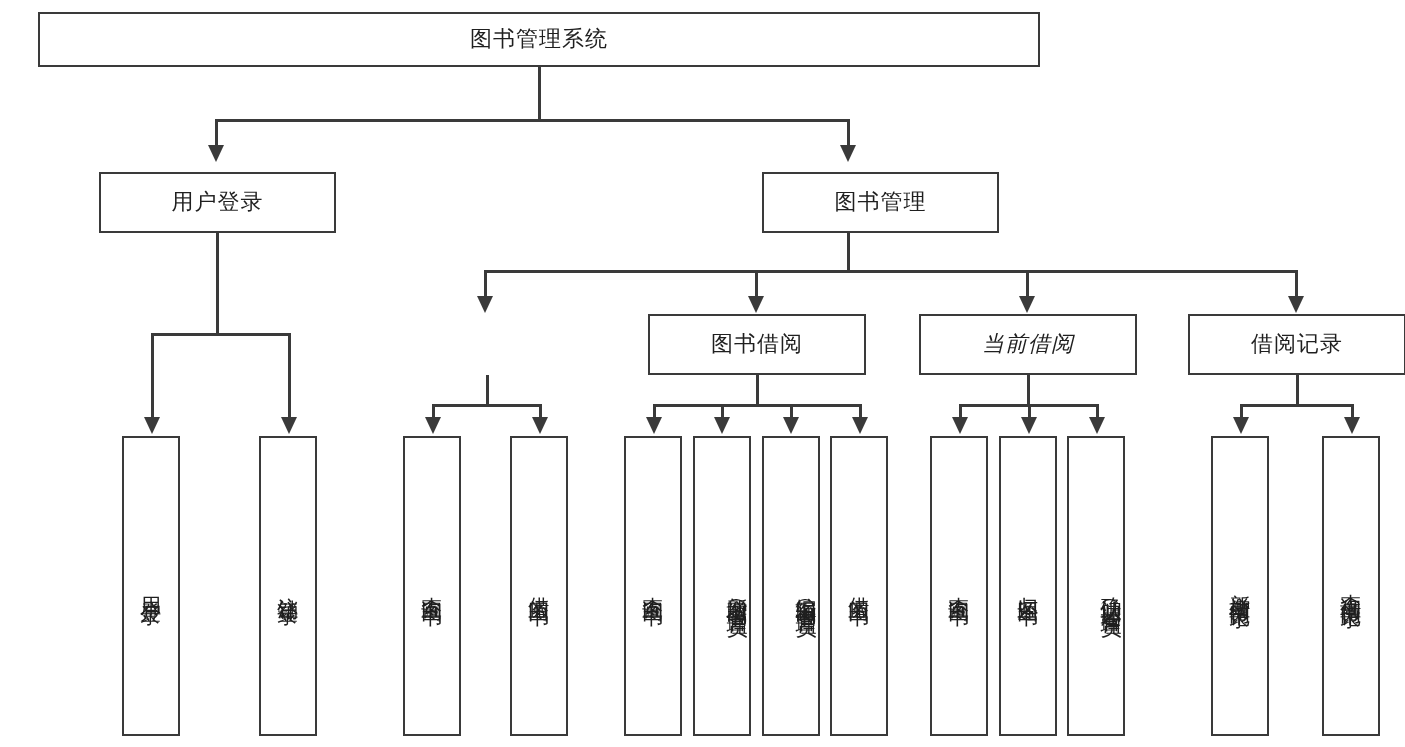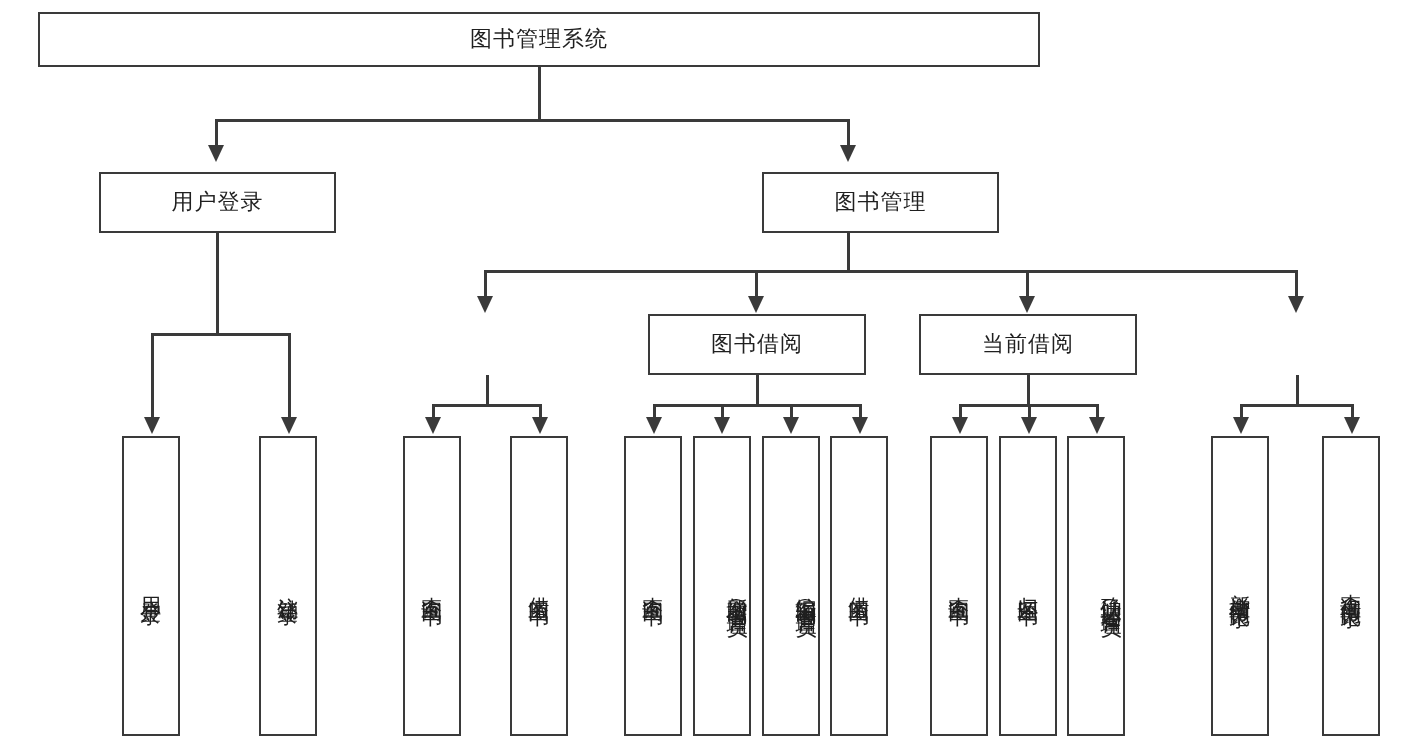--- a/index.html
+++ b/index.html
@@ -119,22 +119,25 @@
 
   <div class="ln v" style="left:1008px; top:270px; height:28px;"></div>
   <div class="arrow" style="left:1001px; top:296px;"></div>
 
   <div class="ln v" style="left:1277px; top:270px; height:28px;"></div>
   <div class="arrow" style="left:1270px; top:296px;"></div>
 
   <div class="node h" style="left:630px; top:314px; width:218px; height:61px;">
     <span class="label">图书借阅</span>
   </div>
-  <div class="node h" style="left:901px; top:314px; width:218px; height:61px;">
+  <div class="node h" style="left:901px; top:314px; width:218px; height:61px;font-style:italic;">
     <span class="label">当前借阅</span>
+  </div>
+  <div class="node h" style="left:1170px; top:314px; width:218px; height:61px;">
+    <span class="label">借阅记录</span>
   </div>
 
   <div class="ln v" style="left:468px; top:375px; height:31px;"></div>
   <div class="ln h" style="left:414px; top:404px; width:109px;"></div>
   <div class="ln v" style="left:414px; top:404px; height:15px;"></div>
   <div class="arrow" style="left:407px; top:417px;"></div>
   <div class="ln v" style="left:521px; top:404px; height:15px;"></div>
   <div class="arrow" style="left:514px; top:417px;"></div>
 
   <div class="ln v" style="left:738px; top:375px; height:31px;"></div>

